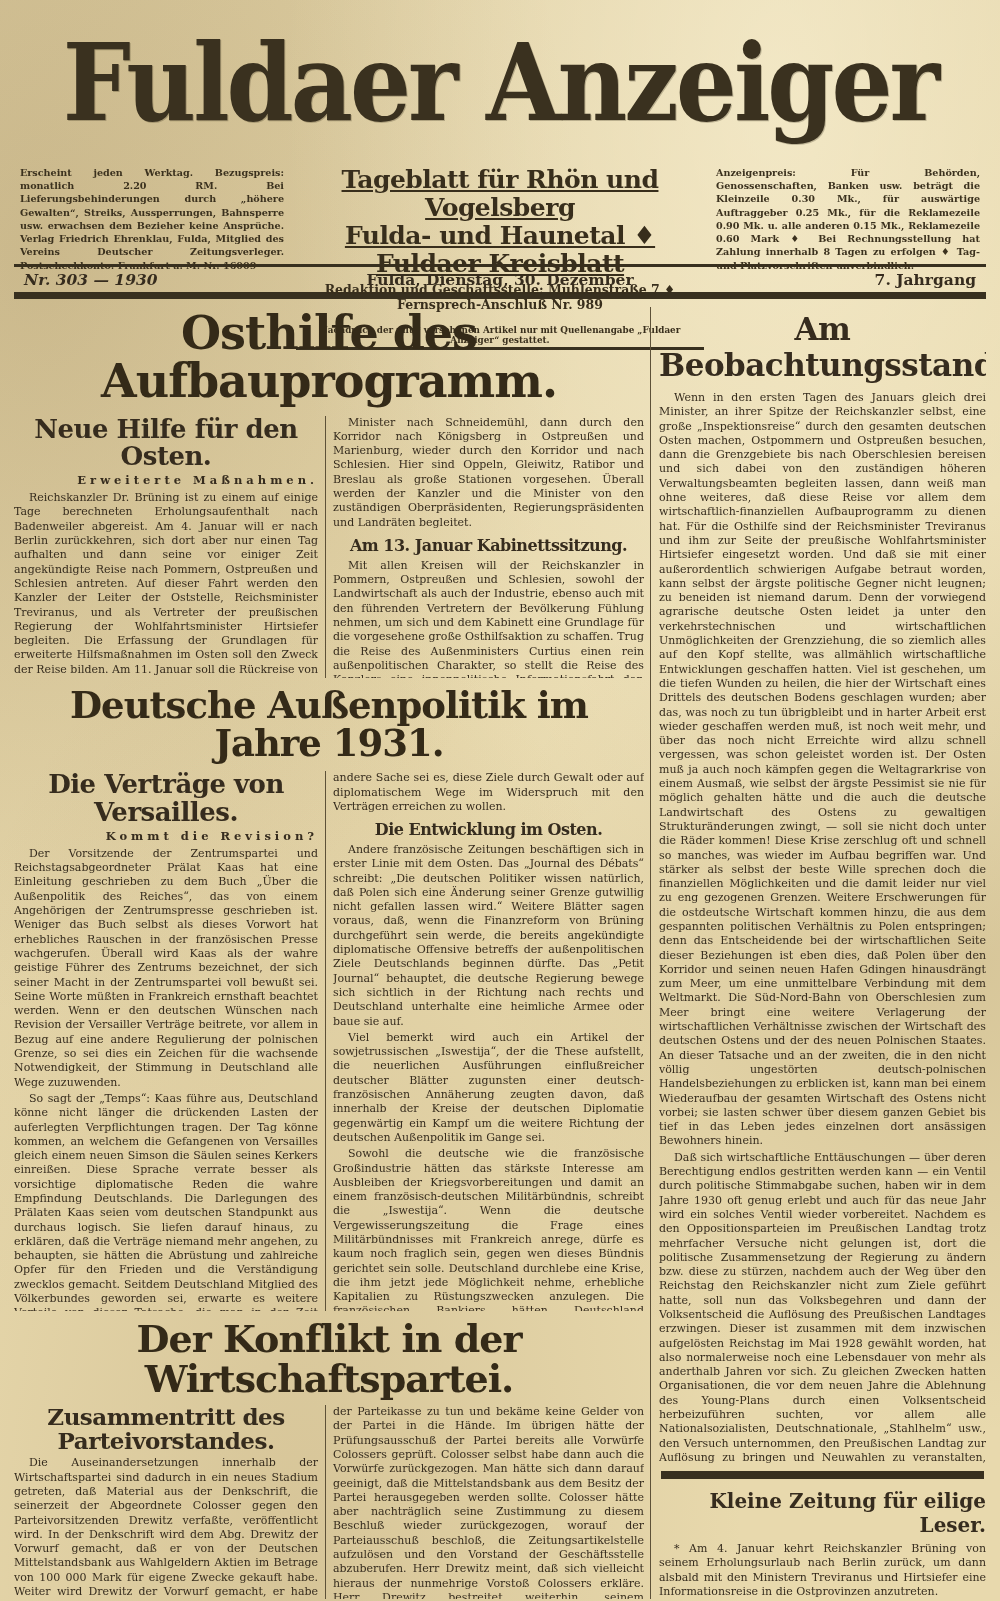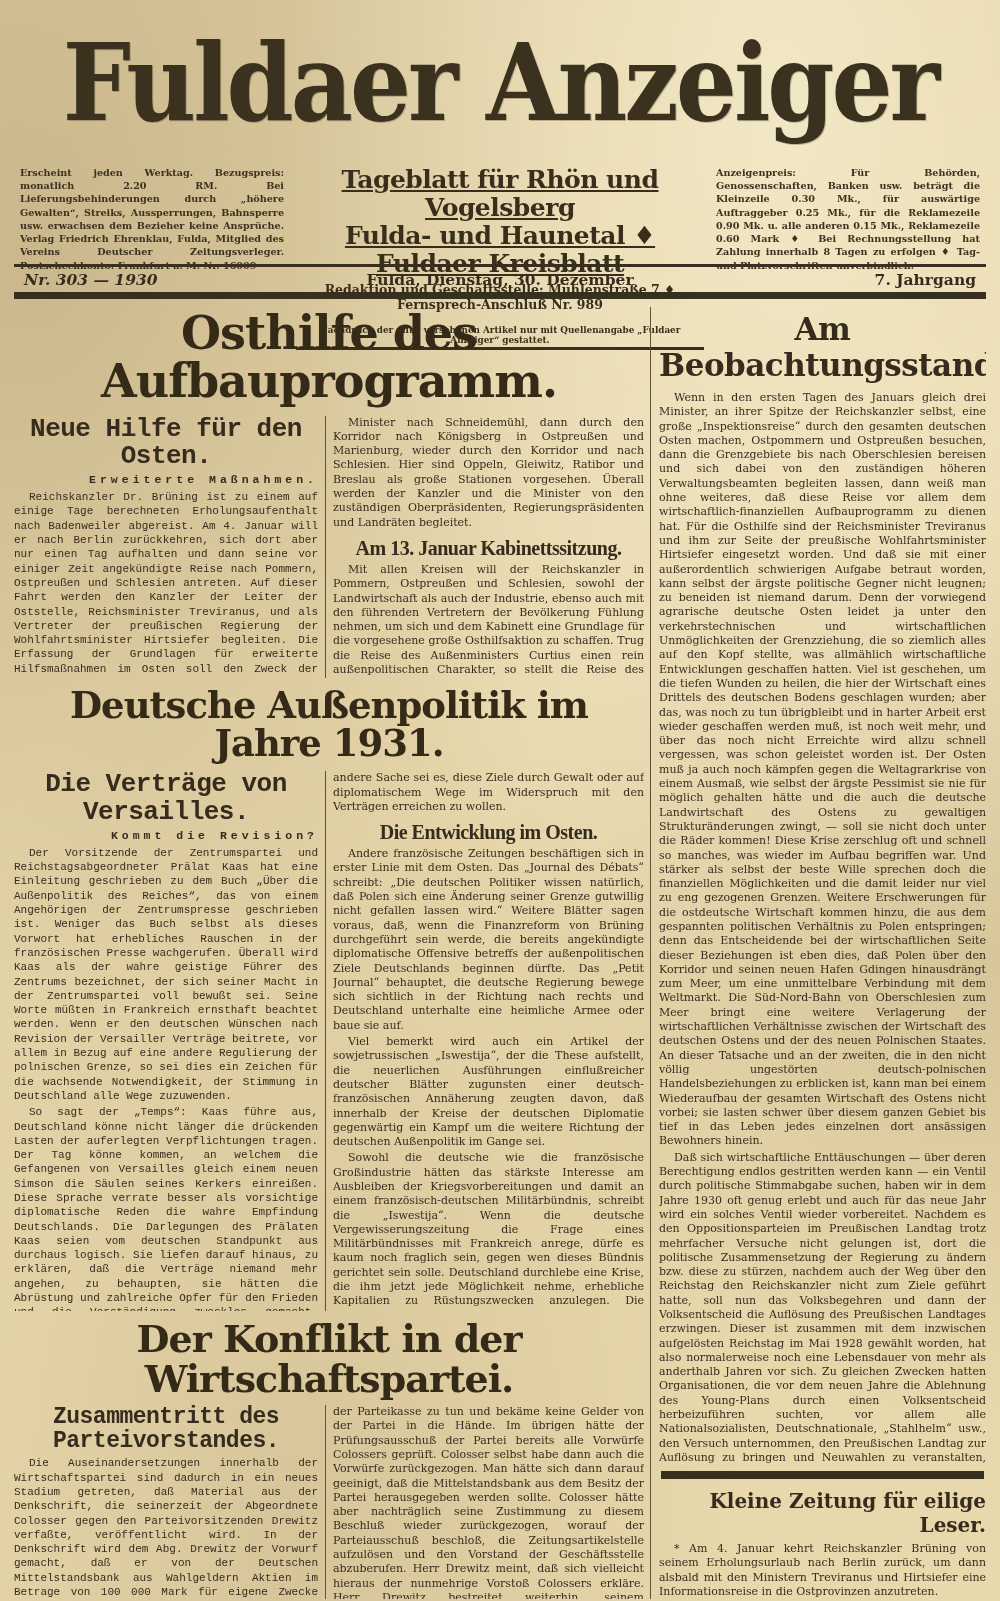--- a/index.html
+++ b/index.html
@@ -38,31 +38,31 @@
   .dateline .dl-vol   { flex:1; text-align:right; }
   .rule-thick { height:7px; margin:1px 14px 0 14px; }
 
   
   .content { display:flex; padding:8px 14px 0 14px; height:1300px; }
   .left-zone { width:630px; overflow:hidden; }
   .vdiv { width:1px; background:#5d5138; margin:0 6px; }
   .right-zone { flex:1; overflow:hidden; padding-left:2px; }
 
   .twocol { display:flex; }
-  .c1 { width:304px; overflow:hidden;font-family:Liberation Mono, monospace; }
+  .c1 { width:304px; overflow:hidden; }
   .cdiv { width:1px; background:#5d5138; margin:0 7px; flex:0 0 1px; }
   .c2 { flex:1; overflow:hidden; }
 
   h2.banner { text-align:center; font-weight:bold; color:#342a18; letter-spacing:-1px; }
   .osthilfe h2.banner   { font-size:46px; line-height:1.05; margin:2px 0 10px 0; }
   .aussen  h2.banner    { font-size:37px; line-height:1.05; margin:8px 0 8px 0; }
   .konflikt h2.banner   { font-size:38px; line-height:1.05; margin:8px 0 6px 0; }
 
   h3.colhead  { text-align:center; font-weight:bold; font-size:26px; line-height:1.05; margin-bottom:3px; letter-spacing:-0.5px; }
-  h3.colhead.mid { font-size:20px; margin:8px 0 4px 0;font-family:Liberation Serif, serif; }
+  h3.colhead.mid { font-size:16px; margin:8px 0 4px 0; }
   .kicker { text-align:right; font-weight:bold; font-size:11.5px; letter-spacing:4px; margin-bottom:4px; }
 
   p.body { font-size:11px; line-height:1.3; text-align:justify; text-indent:15px; margin-bottom:2px; }
   .osthilfe .twocol { height:262px; }
   .aussen   .twocol { height:540px; }
   .konflikt .twocol { height:318px; }
 
   
   .beob h2 { text-align:center; font-weight:bold; font-size:31px; letter-spacing:-0.5px; margin:4px 0 8px 0; }
   .beob .beob-body { height:1072px; overflow:hidden; }

